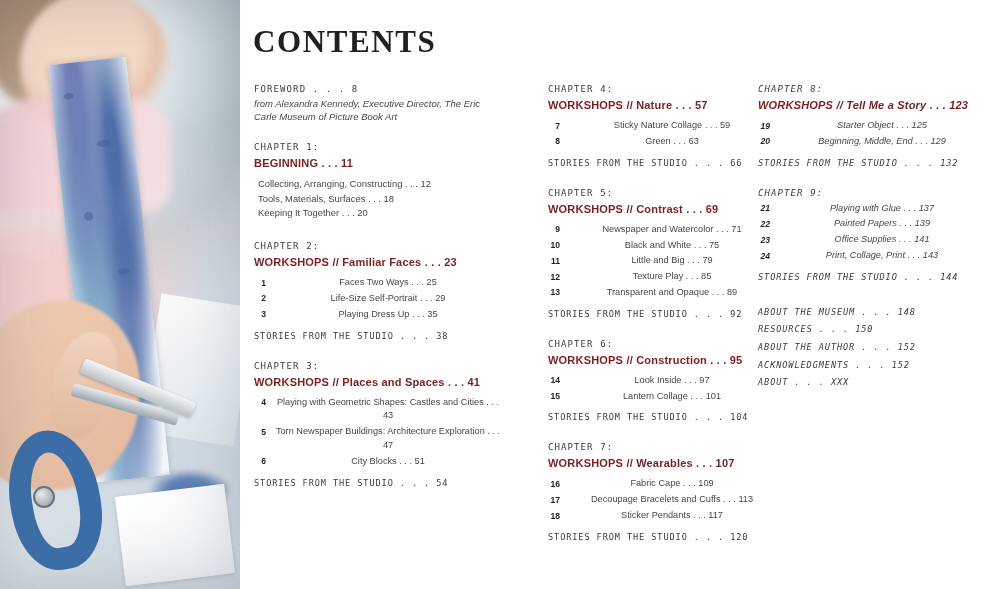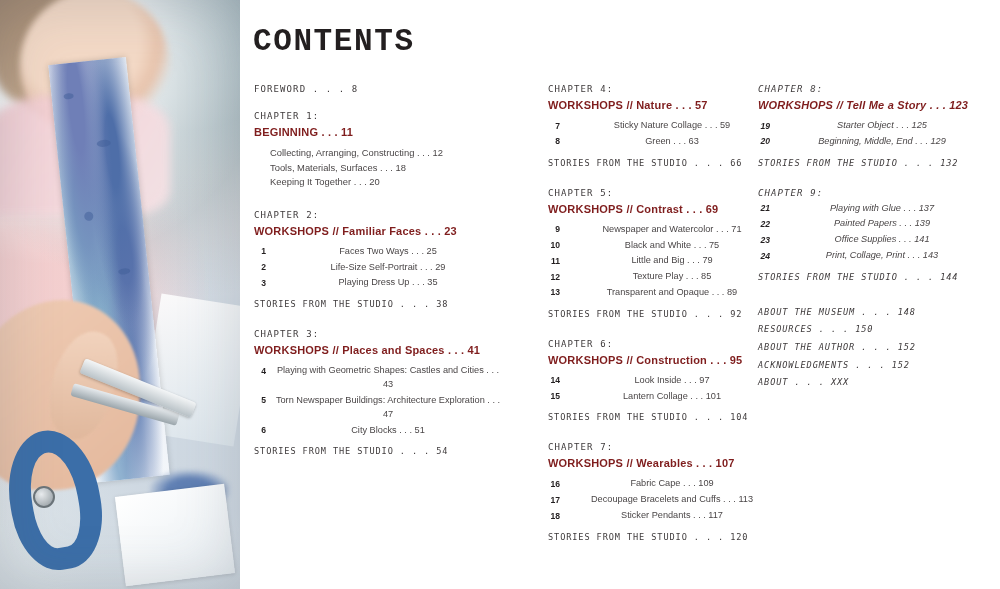--- a/index.html
+++ b/index.html
@@ -114,21 +114,21 @@
   .photo .vignette{
     position:absolute;inset:0;
     box-shadow:inset 0 0 60px rgba(90,100,110,.25);
   }
 
   
   .content{position:absolute;left:240px;top:0;width:760px;height:589px;}
 
   .toc-title{
     position:absolute;left:13px;top:24px;
-    font-family:Liberation Mono, monospace;
+    font-family:Liberation Serif, serif;
     font-weight:bold;
     font-size:31px;
     letter-spacing:1.6px;
     color:#231f20;
   }
 
   .col{position:absolute;top:84px;}
   .col1{left:14px;width:250px;}
   .col2{left:308px;width:230px;}
   .col3{left:518px;width:230px;font-style:italic;}
@@ -142,21 +142,21 @@
   }
 
   .chapter-label{
     font-family:"DejaVu Sans Mono", monospace;
     font-size:9px;letter-spacing:1.1px;color:#3e3a3b;margin-bottom:4px;
   }
   .chapter-title{
     font-size:11px;font-weight:bold;color:#7f1d1d;line-height:1.28;letter-spacing:.2px;
     margin-bottom:7px;
   }
-  .plain-list{margin:0 0 0 16px;padding:0;list-style:none;}
+  .plain-list{margin:0 0 0 4px;padding:0;list-style:none;}
   .plain-list li{
     font-size:9.4px;color:#4a4647;line-height:1.55;
   }
   .num-list{margin:0;padding:0;list-style:none;}
   .num-list li{
     font-size:9.2px;color:#4a4647;line-height:1.5;
     display:flex;gap:6px;margin-bottom:2px;
   }
   .num-list .n{
     font-weight:bold;color:#231f20;min-width:12px;text-align:right;font-size:8.6px;
@@ -206,20 +206,21 @@
   </div>
 
   <div class="content">
 
     <div class="toc-title">CONTENTS</div>
 
     <div class="col col1">
 
       <div class="block tight">
         <div class="fore-head">FOREWORD . . . 8</div>
+        <div class="fore-sub">from Alexandra Kennedy, Executive Director, The Eric Carle Museum of Picture Book Art</div>
       </div>
 
       <div class="block">
         <div class="chapter-label">CHAPTER 1:</div>
         <div class="chapter-title">BEGINNING . . . 11</div>
         <ul class="plain-list">
           <li>Collecting, Arranging, Constructing . . . 12</li>
           <li>Tools, Materials, Surfaces . . . 18</li>
           <li>Keeping It Together . . . 20</li>
         </ul>

